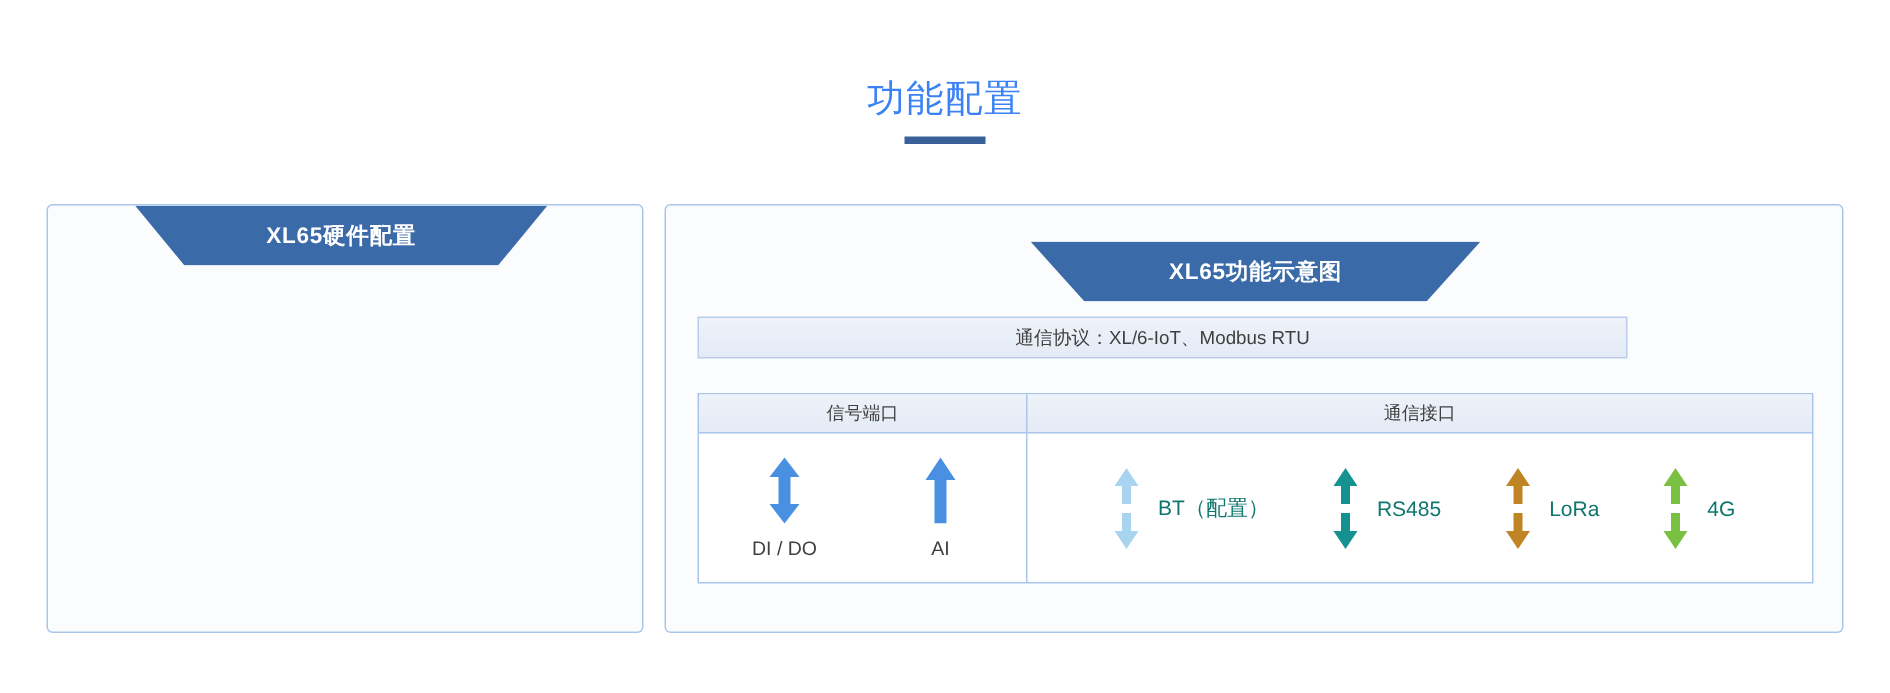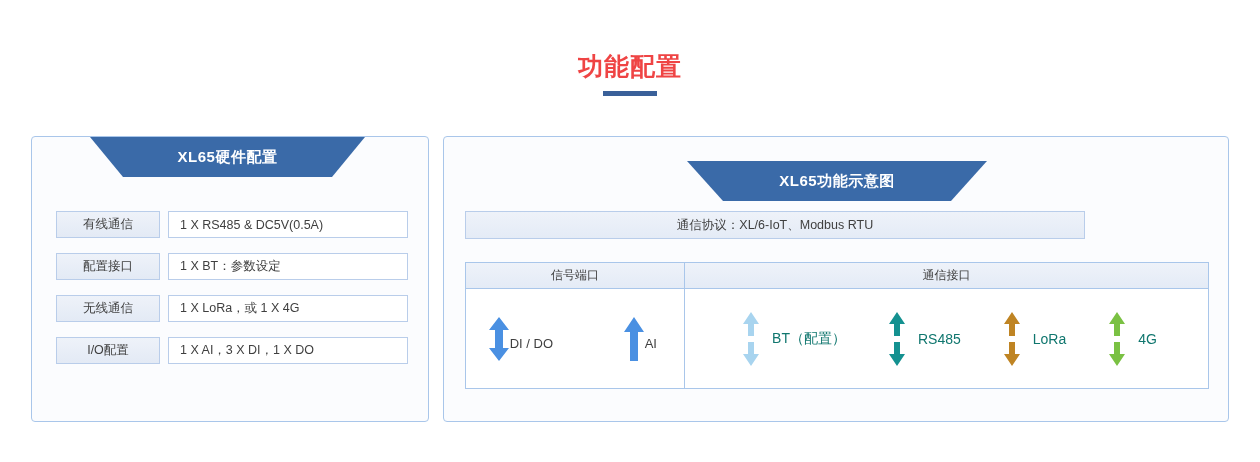--- a/index.html
+++ b/index.html
@@ -20,22 +20,22 @@
   
   .page-title-wrap {
     position: absolute;
     left: 0;
     top: 50px;
     width: 1260px;
     text-align: center;
   }
   .page-title {
     font-size: 25px;
-    font-weight: bold;
-    color: #ef4444;
+    font-weight: normal;
+    color: #3b82f6;
     letter-spacing: 1px;
     line-height: 32px;
   }
   .title-underline {
     width: 54px;
     height: 5px;
     background: #3a6099;
     margin: 9px auto 0 auto;
   }
 
@@ -163,23 +163,23 @@
     display: flex;
     align-items: center;
     justify-content: center;
   }
   .icon-group.signal { gap: 44px; }
   .icon-group.comm   { gap: 42px; padding-left: 6px; }
 
   
   .sig-item {
     display: flex;
-    flex-direction: row;
-    align-items: center;
-    justify-content: flex-end;
+    flex-direction: column;
+    align-items: center;
+    justify-content: center;
     width: 60px;
   }
   .sig-item .sig-label {
     margin-top: 9px;
     font-size: 13px;
     color: #3f3f3f;
     white-space: nowrap;
   }
 
   
@@ -204,43 +204,20 @@
   <div class="page-title">功能配置</div>
   <div class="title-underline"></div>
 </div>
 
 <div class="panel" id="panel-left">
 
   <div class="banner" id="banner-left">
     <span>XL65硬件配置</span>
   </div>
 
-  <div class="spec-rows">
-
-    <div class="spec-row">
-      <div class="spec-label">有线通信</div>
-      <div class="spec-value">1 X RS485 &amp; DC5V(0.5A)</div>
-    </div>
-
-    <div class="spec-row">
-      <div class="spec-label">配置接口</div>
-      <div class="spec-value">1 X BT：参数设定</div>
-    </div>
-
-    <div class="spec-row">
-      <div class="spec-label">无线通信</div>
-      <div class="spec-value">1 X LoRa，或 1 X 4G</div>
-    </div>
-
-    <div class="spec-row">
-      <div class="spec-label">I/O配置</div>
-      <div class="spec-value">1 X AI，3 X DI，1 X DO</div>
-    </div>
-
-  </div>
 </div>
 
 <div class="panel" id="panel-right">
 
   <div class="banner" id="banner-right">
     <span>XL65功能示意图</span>
   </div>
 
   <div class="protocol-bar">通信协议：XL/6-IoT、Modbus RTU</div>
 

